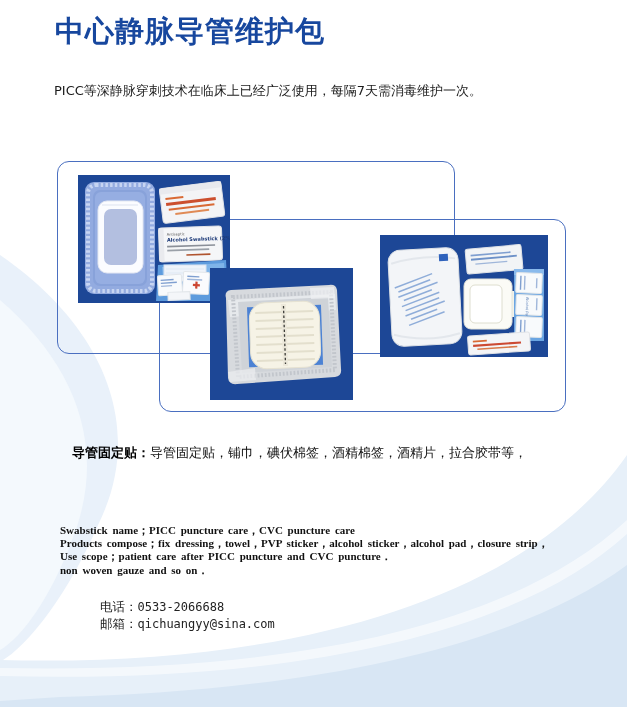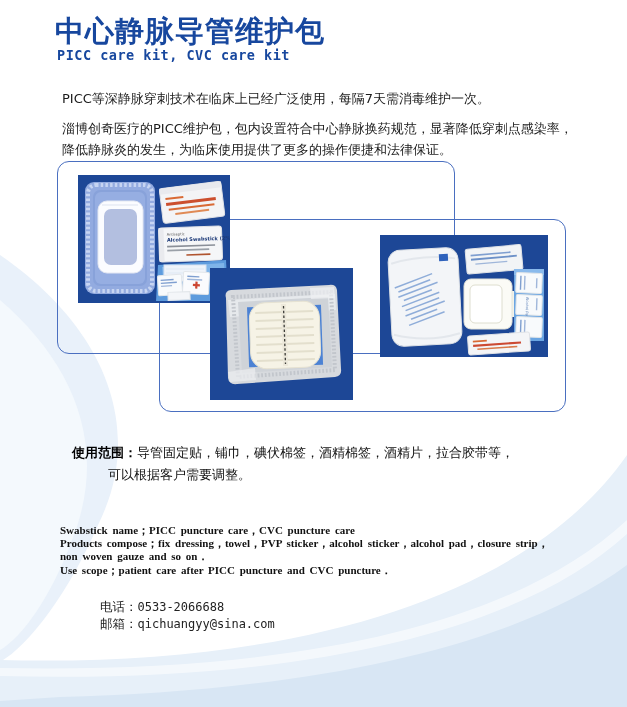--- a/index.html
+++ b/index.html
@@ -9,21 +9,21 @@
 
   .abs{position:absolute;z-index:2;}
 
   .title{left:55px;top:12px;font-size:29px;font-weight:800;letter-spacing:1px;
          color:var(--title-blue,#17479e);white-space:nowrap;}
   .subtitle{left:57px;top:47px;font-family:"DejaVu Sans Mono","Liberation Mono",monospace;
             font-size:13.5px;font-weight:bold;letter-spacing:.5px;color:var(--title-blue,#17479e);
             white-space:nowrap;}
 
   .intro{left:54px;top:80px;width:528px;font-size:13px;line-height:21.5px;color:#1b1b1b;}
-  .intro p{margin:8px;}
+  .intro p{margin:0;}
 
   .frame{position:absolute;border:1px solid var(--frame-blue,#4a6fc0);border-radius:12px;
          background:transparent;z-index:1;}
   .frame1{left:57px;top:161px;width:396px;height:191px;}
   .frame2{left:159px;top:219px;width:405px;height:191px;}
   .photo{position:absolute;z-index:2;display:block;}
   .panel-bg{fill:var(--panel-blue,#1d4796);}
 
   .spec-line{white-space:nowrap;font-size:13px;color:#111;}
   .spec-label{font-weight:bold;color:#000;}
@@ -39,25 +39,23 @@
 
   <svg class="bg-svg" viewBox="0 0 627 707" aria-hidden="true">
     <path d="M0,255 C95,320 150,420 98,525 C70,590 30,645 0,662 Z" fill="#e9f1fa"></path>
     <path d="M0,300 C72,362 110,445 72,540 C52,595 22,638 0,650 Z" fill="#f4f9fd"></path>
     <path d="M627,455 C530,595 300,668 0,660 L0,707 L627,707 Z" fill="#e7f0f9"></path>
     <path d="M627,520 C515,625 295,674 0,668 L0,676 C300,684 520,632 627,534 Z" fill="#ffffff" opacity="0.55"></path>
     <path d="M627,565 C505,655 280,692 60,697 L0,701 L0,707 L627,707 Z" fill="#d8e6f4"></path>
   </svg>
 
   <div class="abs title">中心静脉导管维护包</div>
-  <div class="abs subtitle">PICC care kit, CVC care kit</div>
 
   <div class="abs intro">
     <p>PICC等深静脉穿刺技术在临床上已经广泛使用，每隔7天需消毒维护一次。</p>
-    <p>淄博创奇医疗的PICC维护包，包内设置符合中心静脉换药规范，显著降低穿刺点感染率，降低静脉炎的发生，为临床使用提供了更多的操作便捷和法律保证。</p>
   </div>
 
   <div class="frame frame1"></div>
   <div class="frame frame2"></div>
 
   <svg class="photo" style="left:78px;top:175px;width:152px;height:128px" viewBox="0 0 152 128">
     <rect class="panel-bg" width="152" height="128"></rect>
     <g>
       <rect x="7" y="7" width="70" height="112" rx="9" fill="#93abe0"></rect>
       <rect x="10" y="10" width="64" height="106" rx="8" fill="none" stroke="#c7d5f2" stroke-width="4" stroke-dasharray="2.5,2.2"></rect>
@@ -176,31 +174,28 @@
     </g>
     <g transform="rotate(-4 118 108)">
       <rect x="88" y="99" width="62" height="19" rx="2" fill="#f4f5f7" stroke="#e0e2e6"></rect>
       <rect x="93" y="104" width="14" height="1.8" fill="#d96a35"></rect>
       <rect x="93" y="108" width="48" height="2.2" fill="#cc4a33"></rect>
       <rect x="97" y="112" width="40" height="1.6" fill="#d97a4a"></rect>
     </g>
   </svg>
 
   <div class="abs spec-line" style="left:72px;top:444px">
-    <span class="spec-label">使用范围：</span><span>导管固定贴，铺巾，碘伏棉签，酒精棉签，酒精片，拉合胶带等，</span>
-  </div>
-  <div class="abs spec-line" style="left:108px;top:466px">
-    <span>可以根据客户需要调整。</span>
+    <span class="spec-label">导管固定贴：</span><span>导管固定贴，铺巾，碘伏棉签，酒精棉签，酒精片，拉合胶带等，</span>
   </div>
 
   <div class="abs" style="left:60px;top:524px">
     <div class="eng">Swabstick name；PICC puncture care，CVC puncture care</div>
     <div class="eng">Products compose；fix dressing，towel，PVP sticker，alcohol sticker，alcohol pad，closure strip，</div>
+    <div class="eng">Use scope；patient care after PICC puncture and CVC puncture．</div>
     <div class="eng">non woven gauze and so on．</div>
-    <div class="eng">Use scope；patient care after PICC puncture and CVC puncture．</div>
   </div>
 
   <div class="abs" style="left:60px;top:599px">
     <div class="contact-row">
       <span>电话：</span><span class="c-value">0533-2066688</span>
     </div>
     <div class="contact-row">
       <span>邮箱：</span><span class="c-value">qichuangyy@sina.com</span>
     </div>
   </div>

